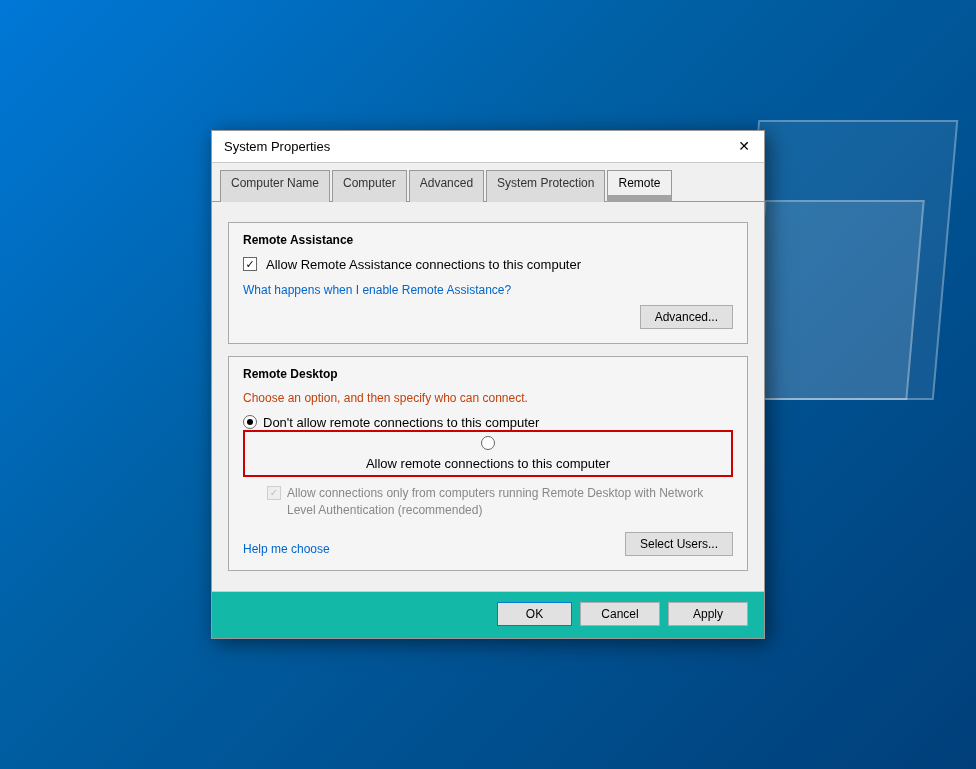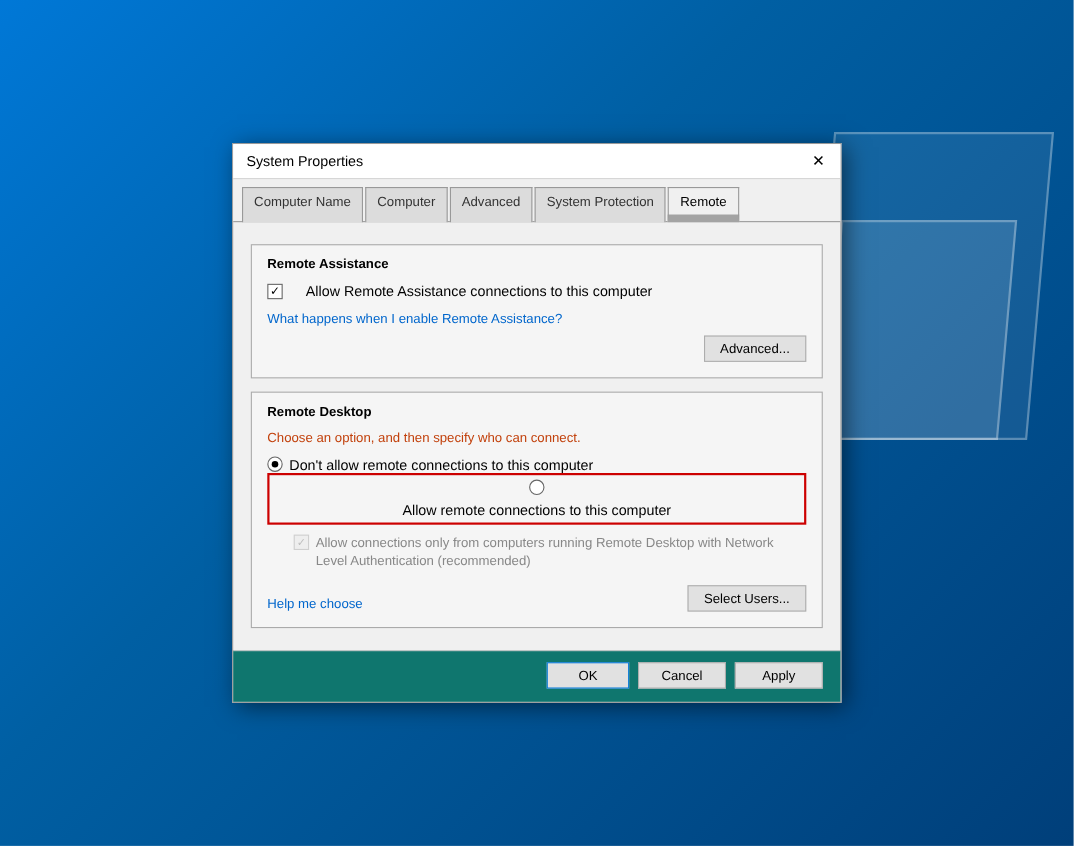--- a/index.html
+++ b/index.html
@@ -130,22 +130,22 @@
     .section-title {
       font-size: 12px;
       font-weight: 600;
       color: #000;
       margin-bottom: 10px;
     }
 
     
     .checkbox-row {
       display: flex;
-      align-items: flex-end;
-      gap: 21px;
+      align-items: center;
+      gap: 9px;
       margin-bottom: 10px;
     }
 
     .checkbox-input {
       width: 14px;
       height: 14px;
       border: 1px solid #666;
       background: #fff;
       display: inline-flex;
       align-items: center;
@@ -278,21 +278,21 @@
       margin-top: 14px;
     }
 
     
     .dialog-buttons {
       display: flex;
       justify-content: flex-end;
       gap: 8px;
       padding: 10px 16px 12px 16px;
       border-top: 1px solid #ccc;
-      background: #0f766e;
+      background: #14b8a6;
     }
   </style>
 </head>
 <body>
 
 <div class="bg-shape bg-shape-1"></div>
 <div class="bg-shape bg-shape-2"></div>
 
 <div class="dialog">
 

